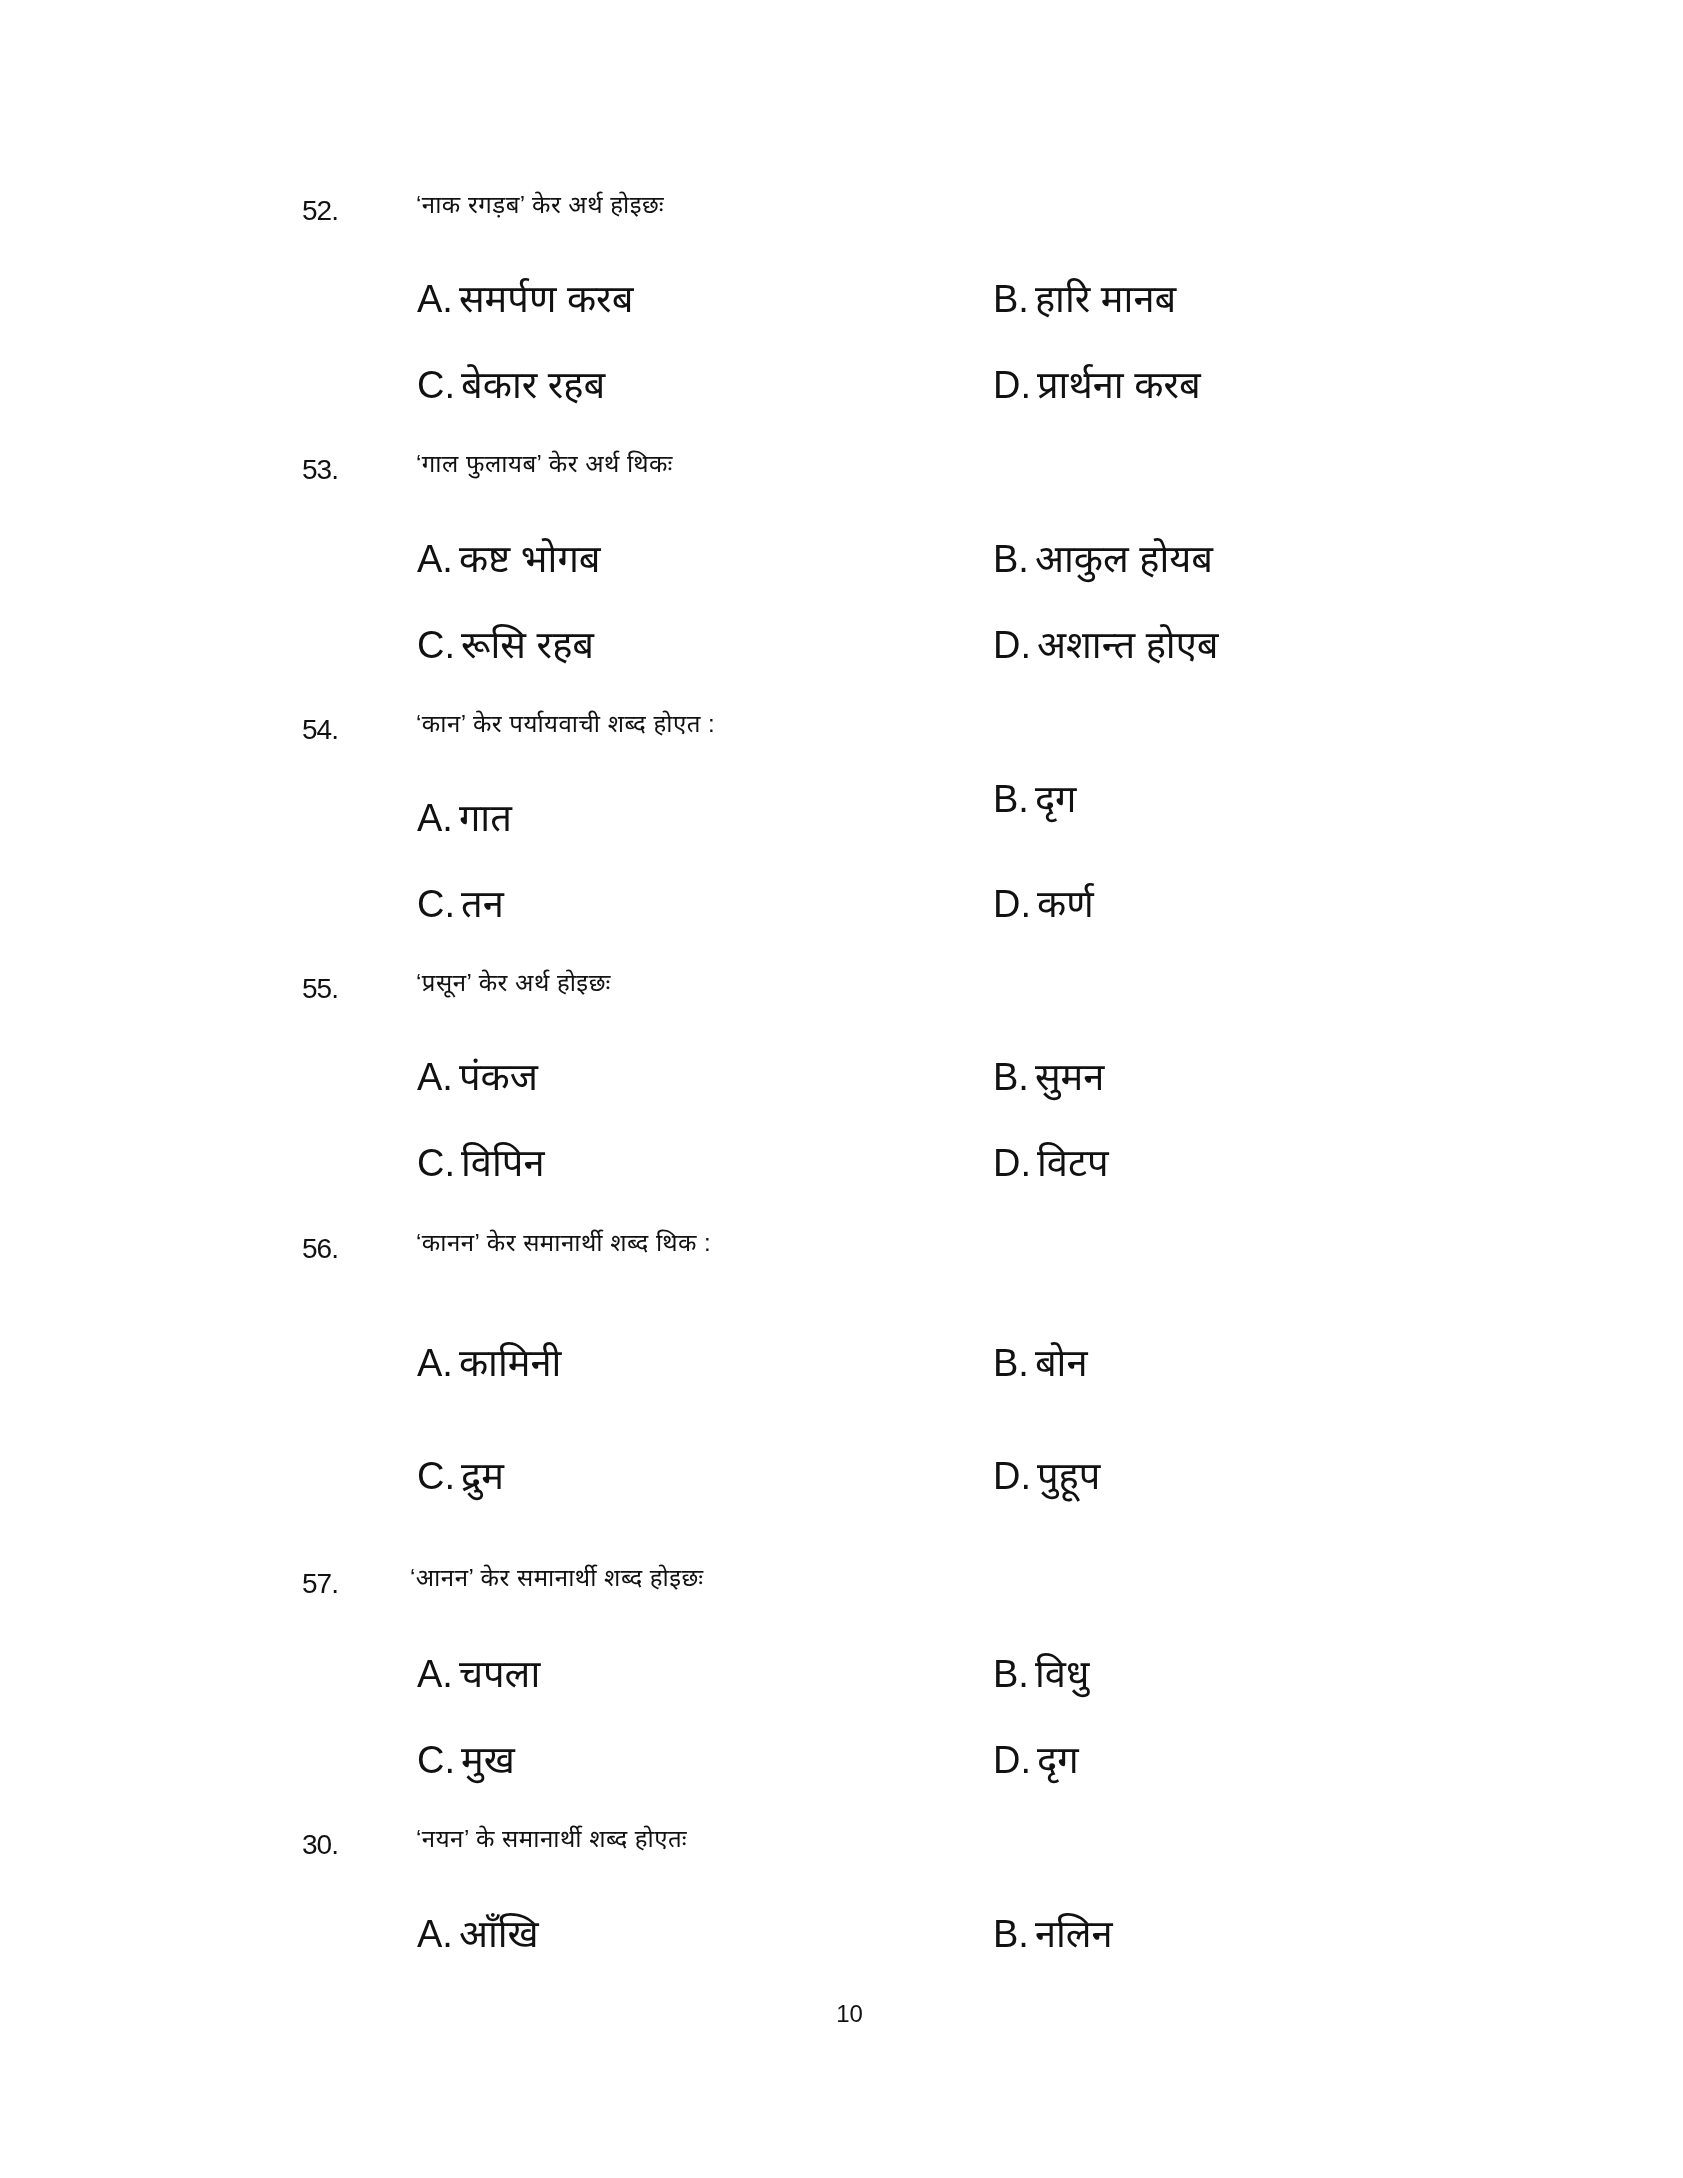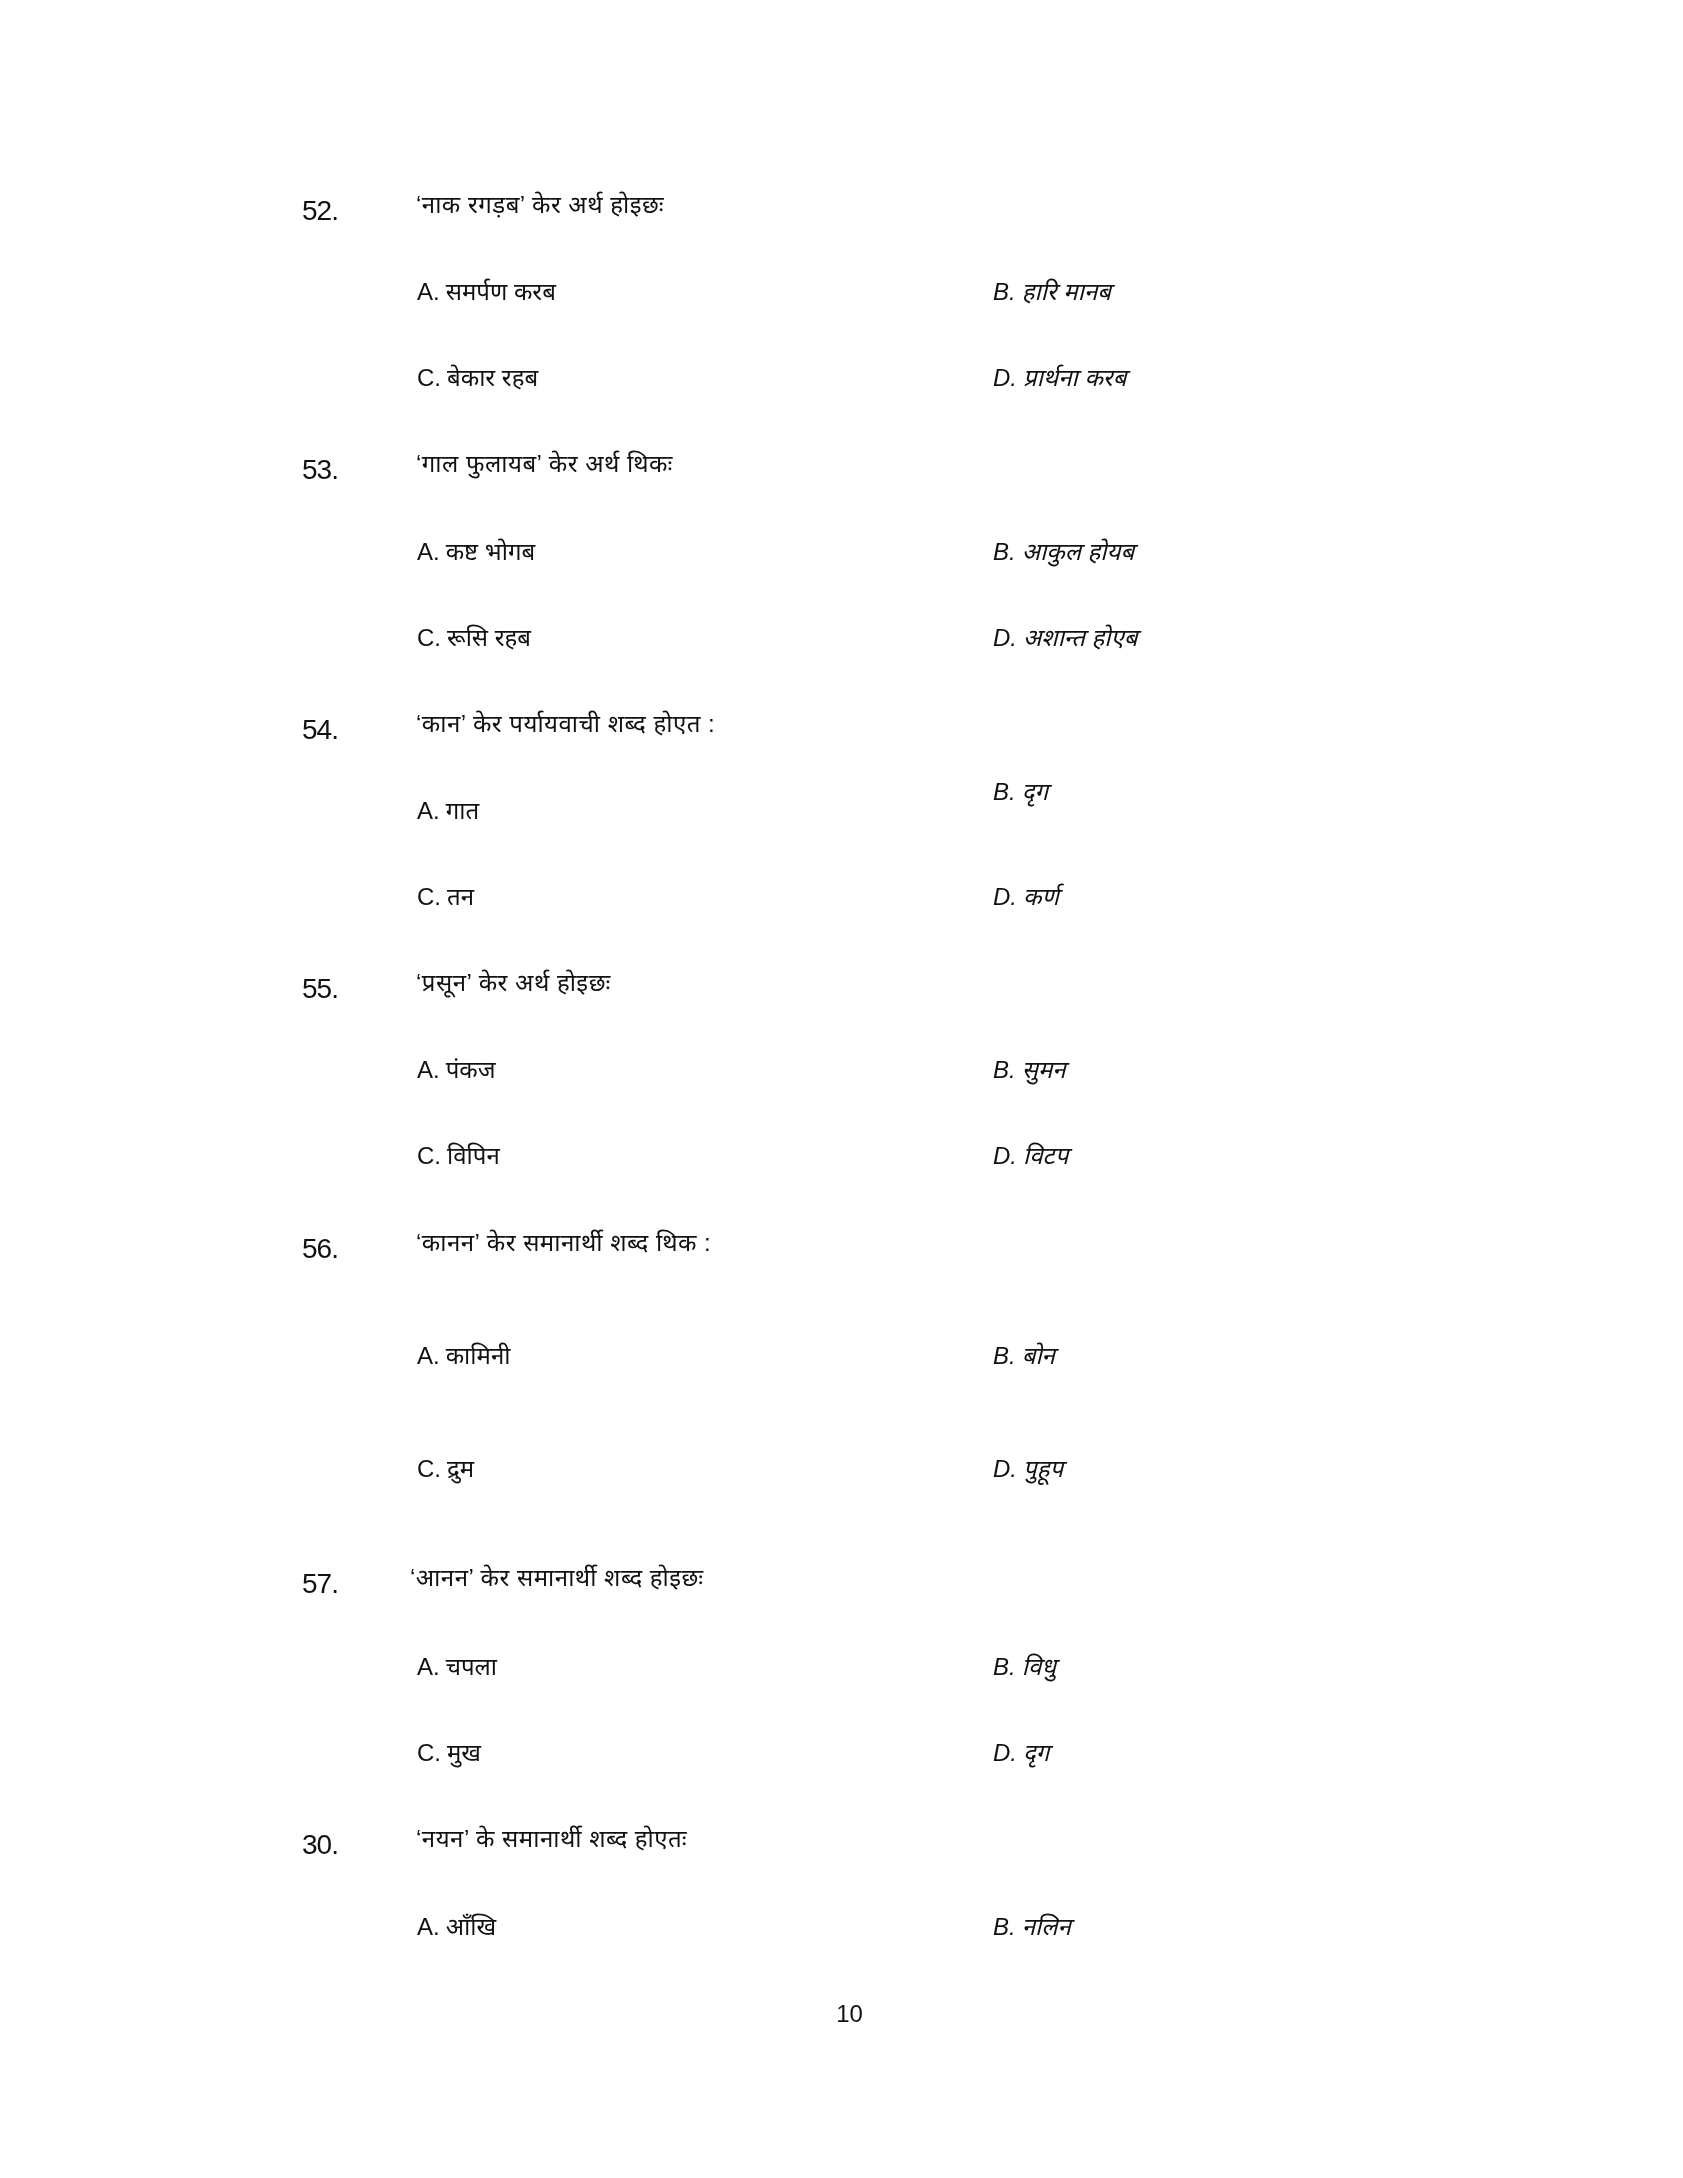--- a/index.html
+++ b/index.html
@@ -1,25 +1,25 @@
 <!DOCTYPE html>
 <html><head>
 <meta charset="utf-8">
 <style>
   html, body { margin: 0; padding: 0; background: #ffffff; }
   body { width: 1683px; height: 2178px; position: relative; overflow: hidden;
          font-family: "Liberation Sans", "DejaVu Sans", sans-serif; color: #111; }
   .line { position: absolute; white-space: nowrap; line-height: 1; }
   .qnum { font-size: 28px; left: 302px; letter-spacing: -1px; text-align: center; }
   .qtext { font-size: 24px; left: 416px; letter-spacing: 0.5px; }
-  .opt { font-size: 24px; }
+  .opt { font-size: 38px; }
   .opt .lbl { display: inline-block; }
   .opt .txt { margin-left: 6px; }
   .col-a { left: 417px; }
-  .col-b { left: 993px; font-style: italic; }
+  .col-b { left: 993px; }
   .pageno { font-size: 24px; left: 0; width: 1699px; text-align: center; }
 </style>
 </head>
 <body>
 
 <div>
   <div class="line qnum" style="top:197px">52.</div>
   <div class="line qtext" style="top:193px">‘नाक रगड़ब’ केर अर्थ होइछः</div>
   <div class="line opt col-a" style="top:280px"><span class="lbl">A.</span><span class="txt">समर्पण करब</span></div>
   <div class="line opt col-b" style="top:280px"><span class="lbl">B.</span><span class="txt">हारि मानब</span></div>

